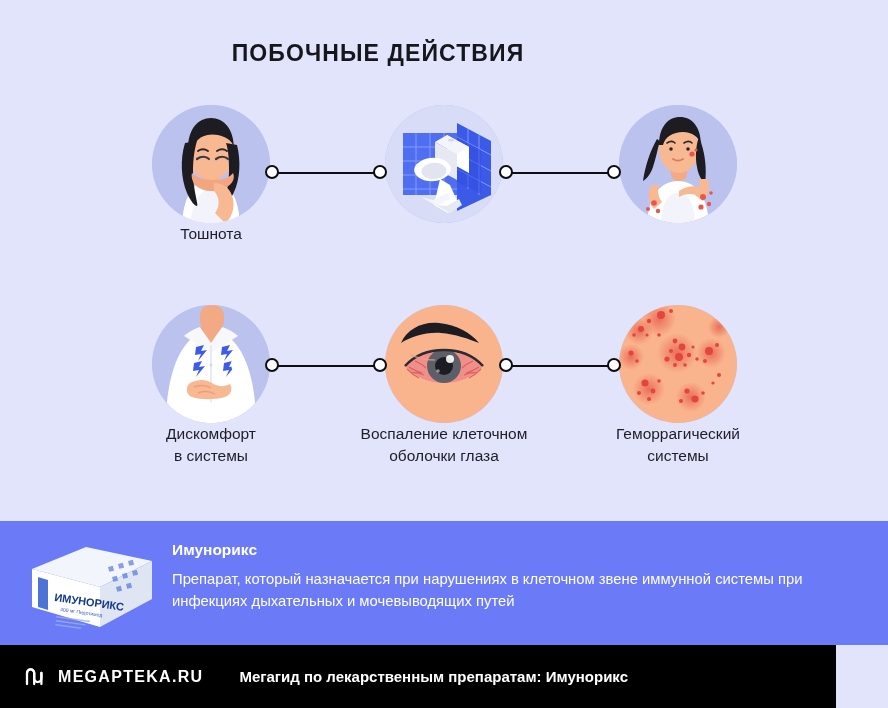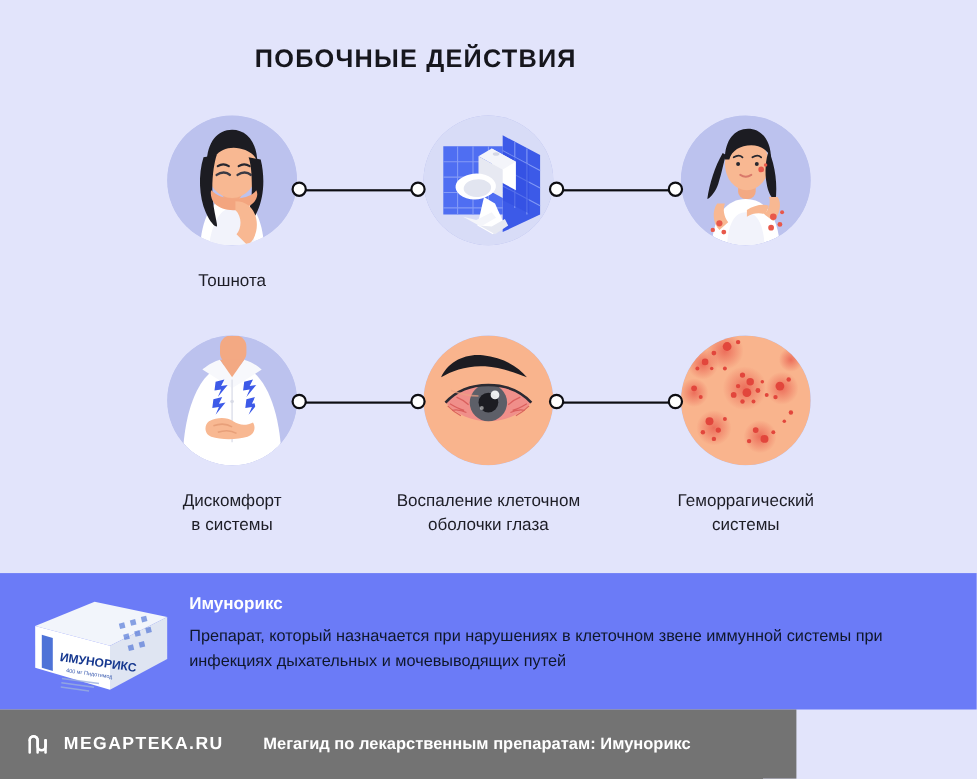--- a/index.html
+++ b/index.html
@@ -32,21 +32,20 @@
   .cell.c3 { left:578px; }
 
   .bubble {
     width:118px; height:118px; border-radius:50%;
     margin:0 auto; overflow:hidden; position:relative;
     background:#bcc2ee;
   }
   .bubble svg { display:block; width:118px; height:118px; }
 
   .caption {
-    margin-top:22px;
     font-size:15.5px; color:#1d1d26;
     line-height:1.42;
   }
 
   
   .connector { position:absolute; height:16px; }
   .connector .bar {
     position:absolute; left:8px; right:8px; top:7px;
     height:2px; background:#0d0d12;
   }
@@ -69,27 +68,27 @@
   }
   .promo-box {
     position:absolute; left:16px; top:18px; width:150px; height:92px;
   }
   .promo-text { position:absolute; left:172px; top:20px; right:24px; }
   .promo-title {
     font-size:15.5px; font-weight:bold; color:#ffffff;
     margin-bottom:9px;
   }
   .promo-desc {
-    font-size:14.8px; color:#0f172a; line-height:1.5;
+    font-size:14.8px; color:#ffffff; line-height:1.5;
   }
 
   
   .footer {
-    position:absolute; left:0; top:645px; width:724px; height:63px;
-    background:#737373;
+    position:absolute; left:0; top:645px; width:836px; height:63px;
+    background:#000000;
     display:flex; align-items:center;
   }
   .brand { display:flex; align-items:center; margin-left:22px; }
   .brand-mark { width:26px; height:26px; }
   .brand-name {
     margin-left:10px;
     font-size:16px; font-weight:bold; color:#ffffff;
     letter-spacing:1.3px;
   }
   .footer-tag {

